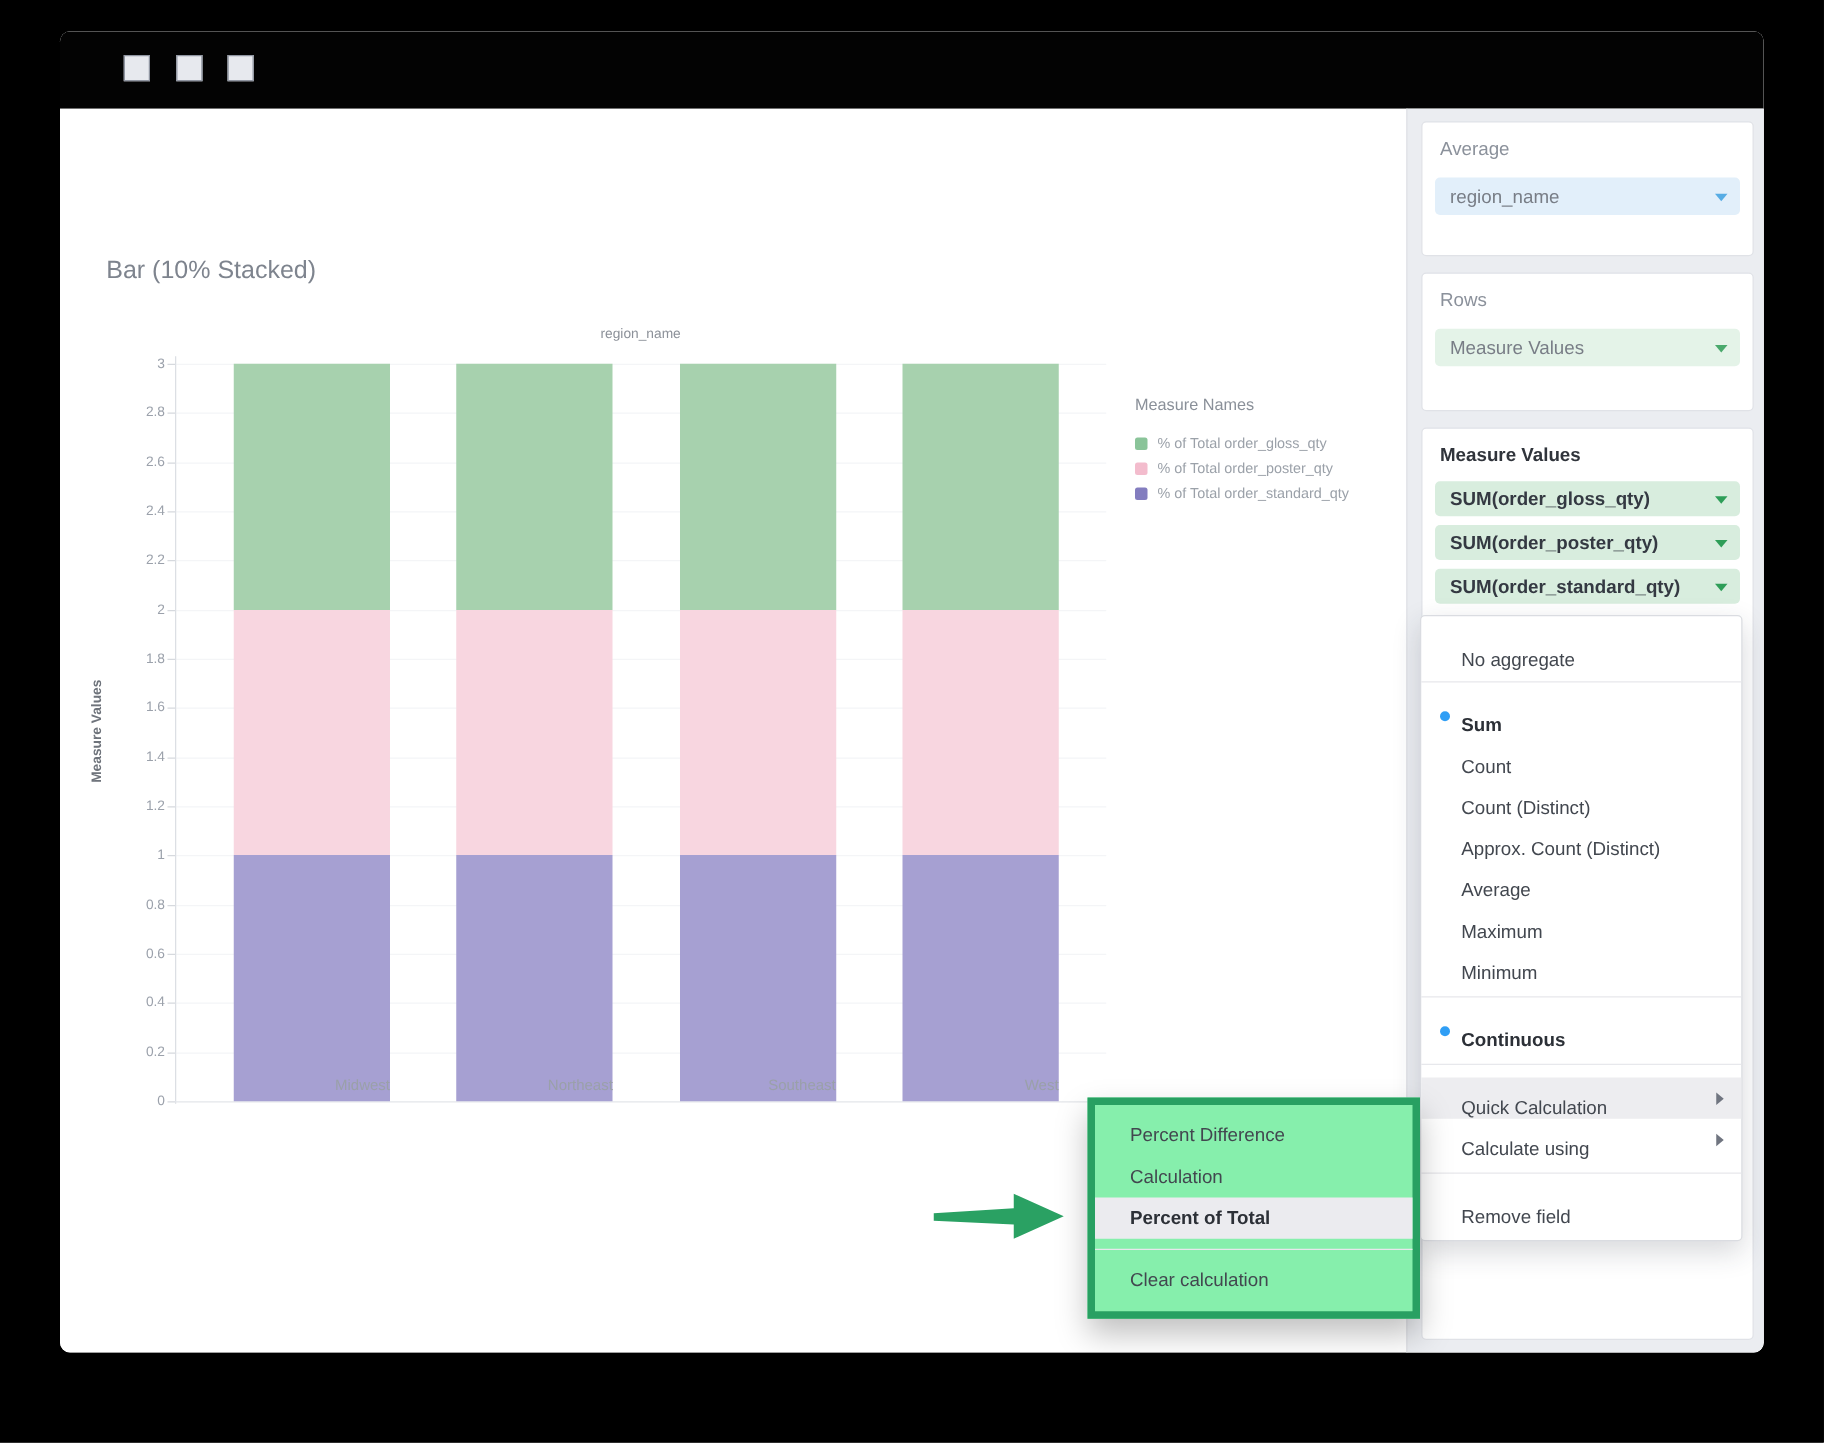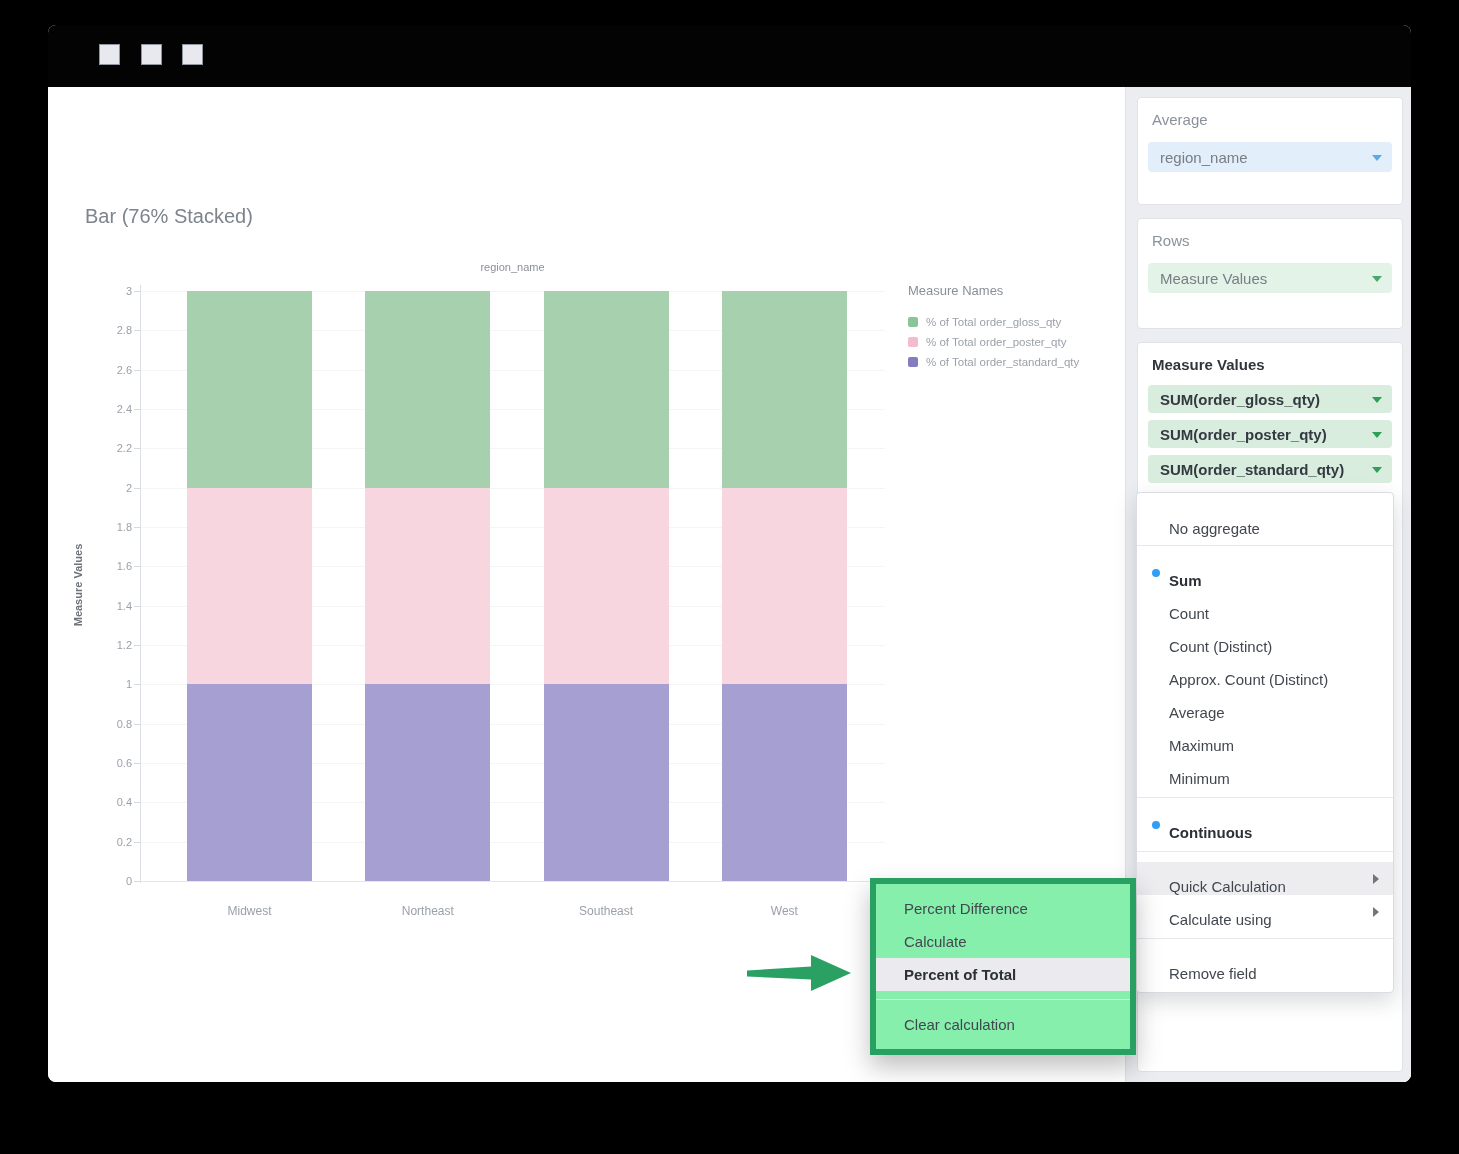--- a/index.html
+++ b/index.html
@@ -13,23 +13,23 @@
   
   .chart-title{position:absolute;left:37px;top:118px;font-size:20px;color:#7e848e;}
   .top-axis-label{position:absolute;left:92px;top:174px;width:745px;text-align:center;font-size:11px;color:#8c9199;font-weight:500;}
   .y-axis-title{position:absolute;left:30px;top:498px;transform:translate(-50%,-50%) rotate(-90deg);font-size:11px;font-weight:600;color:#6e737b;white-space:nowrap;}
   .y-axis-line{position:absolute;left:92px;top:198px;width:1px;height:598px;background:#dcdfe4;}
   .x-base-line{position:absolute;left:92px;top:794px;width:745px;height:1px;background:#e3e6ea;}
   .gridline{position:absolute;left:93px;width:744px;height:1px;background:#f4f5f7;}
   .ytick-label{position:absolute;left:40px;width:44px;text-align:right;font-size:11px;color:#9ba1ab;transform:translateY(-50%);}
   .ytick-dash{position:absolute;left:86px;width:6px;height:1px;background:#d6d9de;}
   .bar-seg{position:absolute;width:125px;}
-  .x-label{position:absolute;top:817px;width:125px;text-align:center;font-size:12px;color:#9aa0a9;}
+  .x-label{position:absolute;top:774px;width:125px;text-align:right;font-size:12px;color:#9aa0a9;}
   .legend{position:absolute;left:860px;top:196px;width:240px;}
-  .legend-title{font-size:13px;color:#8a9099;margin-bottom:14px;}
+  .legend-title{font-size:13px;color:#8a9099;margin-bottom:14px;margin-top:33px;}
   .legend-item{display:flex;align-items:center;height:20px;}
   .legend-swatch{width:10px;height:10px;border-radius:2px;margin-right:8px;flex:0 0 auto;}
   .legend-label{font-size:11.5px;color:#9ba1a9;white-space:nowrap;}
 
   
   .sidebar{position:absolute;right:0;top:0;width:286px;height:995px;background:#ebedf1;border-left:1px solid #dfe1e6;}
   .card{position:absolute;left:11px;width:266px;background:#fff;border:1px solid #e0e2e7;border-radius:4px;}
   .card-header{padding:13px 14px 0 14px;font-size:15px;color:#8b919b;}
   .card-header.bold{font-weight:700;color:#30343b;}
   .pill{position:relative;margin:0 10px;height:30px;border-radius:4px;display:flex;align-items:center;padding:0 12px;font-size:15px;}
@@ -69,21 +69,21 @@
   <div class="window">
 
     <div class="titlebar">
       <span class="tb-square" style="left:51px"></span>
       <span class="tb-square" style="left:93px"></span>
       <span class="tb-square" style="left:134px"></span>
     </div>
 
     <div class="content">
 
-      <div class="chart-title">Bar (76% Stacked)</div>
+      <div class="chart-title">Bar (10% Stacked)</div>
       <div class="top-axis-label">region_name</div>
       <div class="y-axis-title">Measure Values</div>
       <div id="grid-layer">
           <div class="ytick-dash" style="top: 794px;"></div>
           <div class="ytick-label" style="top: 794px;">0</div>
           <div class="gridline" style="top: 754.667px;"></div>
           <div class="ytick-dash" style="top: 754.667px;"></div>
           <div class="ytick-label" style="top: 754.667px;">0.2</div>
           <div class="gridline" style="top: 715.333px;"></div>
           <div class="ytick-dash" style="top: 715.333px;"></div>
@@ -254,21 +254,21 @@
             </div>
           </div>
         </div>
 
       <div class="submenu" id="qc-submenu">
           <div class="submenu-group">
             <div class="submenu-item">
               <span>Percent Difference</span>
             </div>
             <div class="submenu-item">
-              <span>Calculate</span>
+              <span>Calculation</span>
             </div>
             <div class="submenu-item highlight bold">
               <span>Percent of Total</span>
             </div>
           </div>
           <div class="submenu-group">
             <div class="submenu-item">
               <span>Clear calculation</span>
             </div>
           </div>

